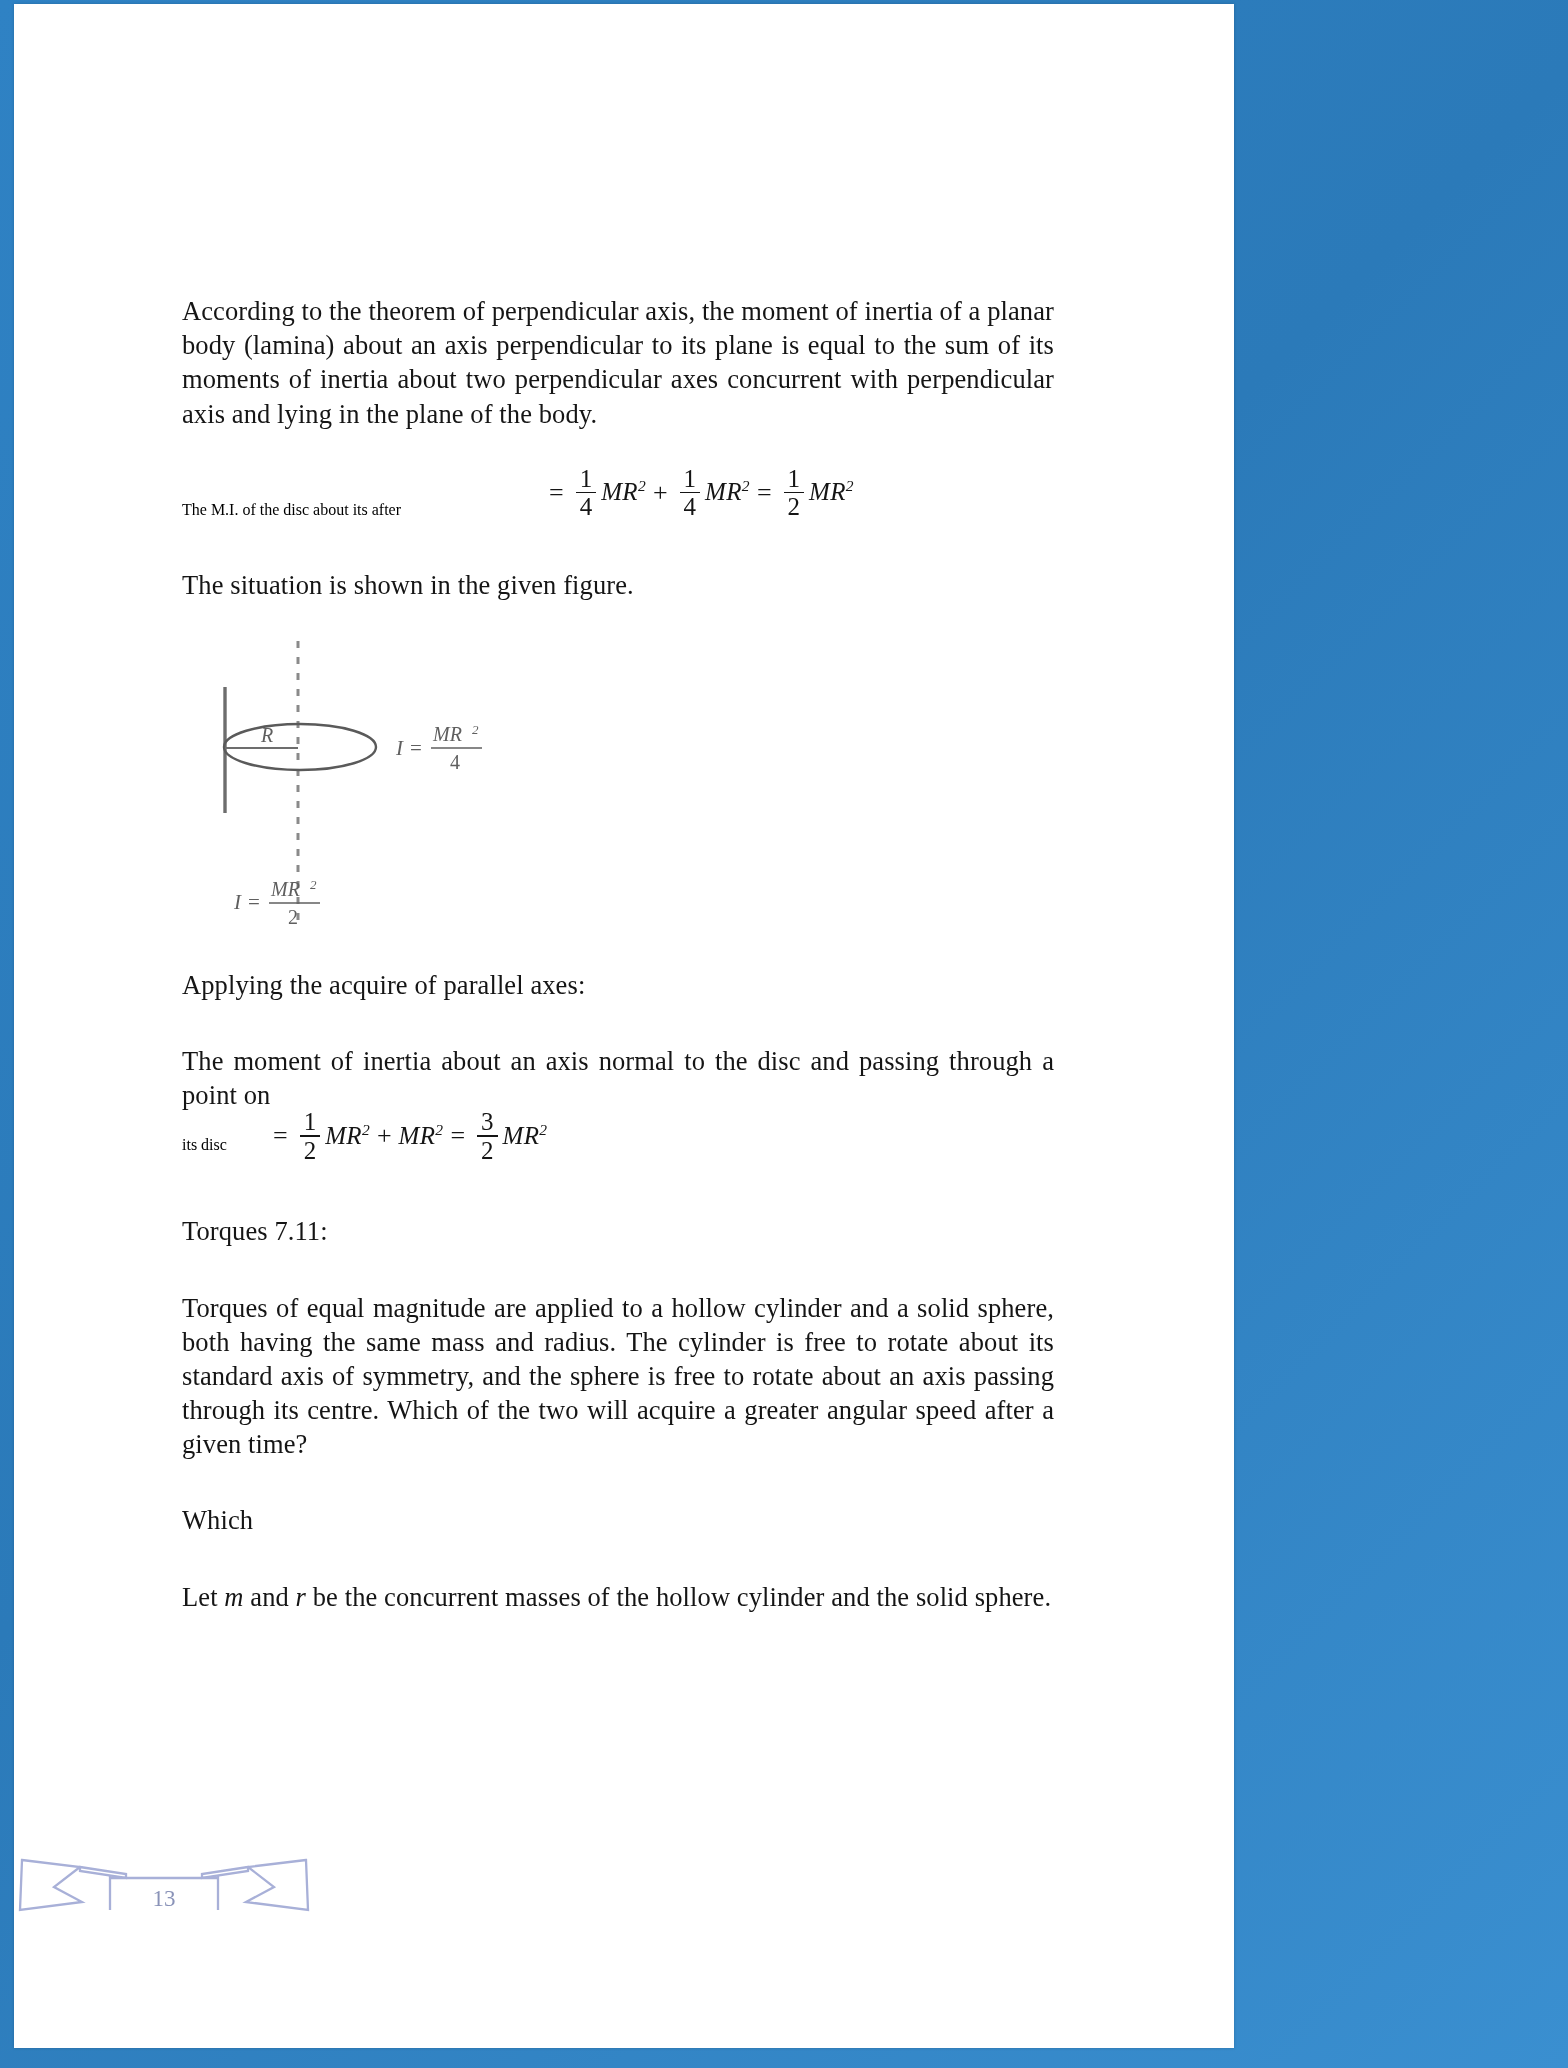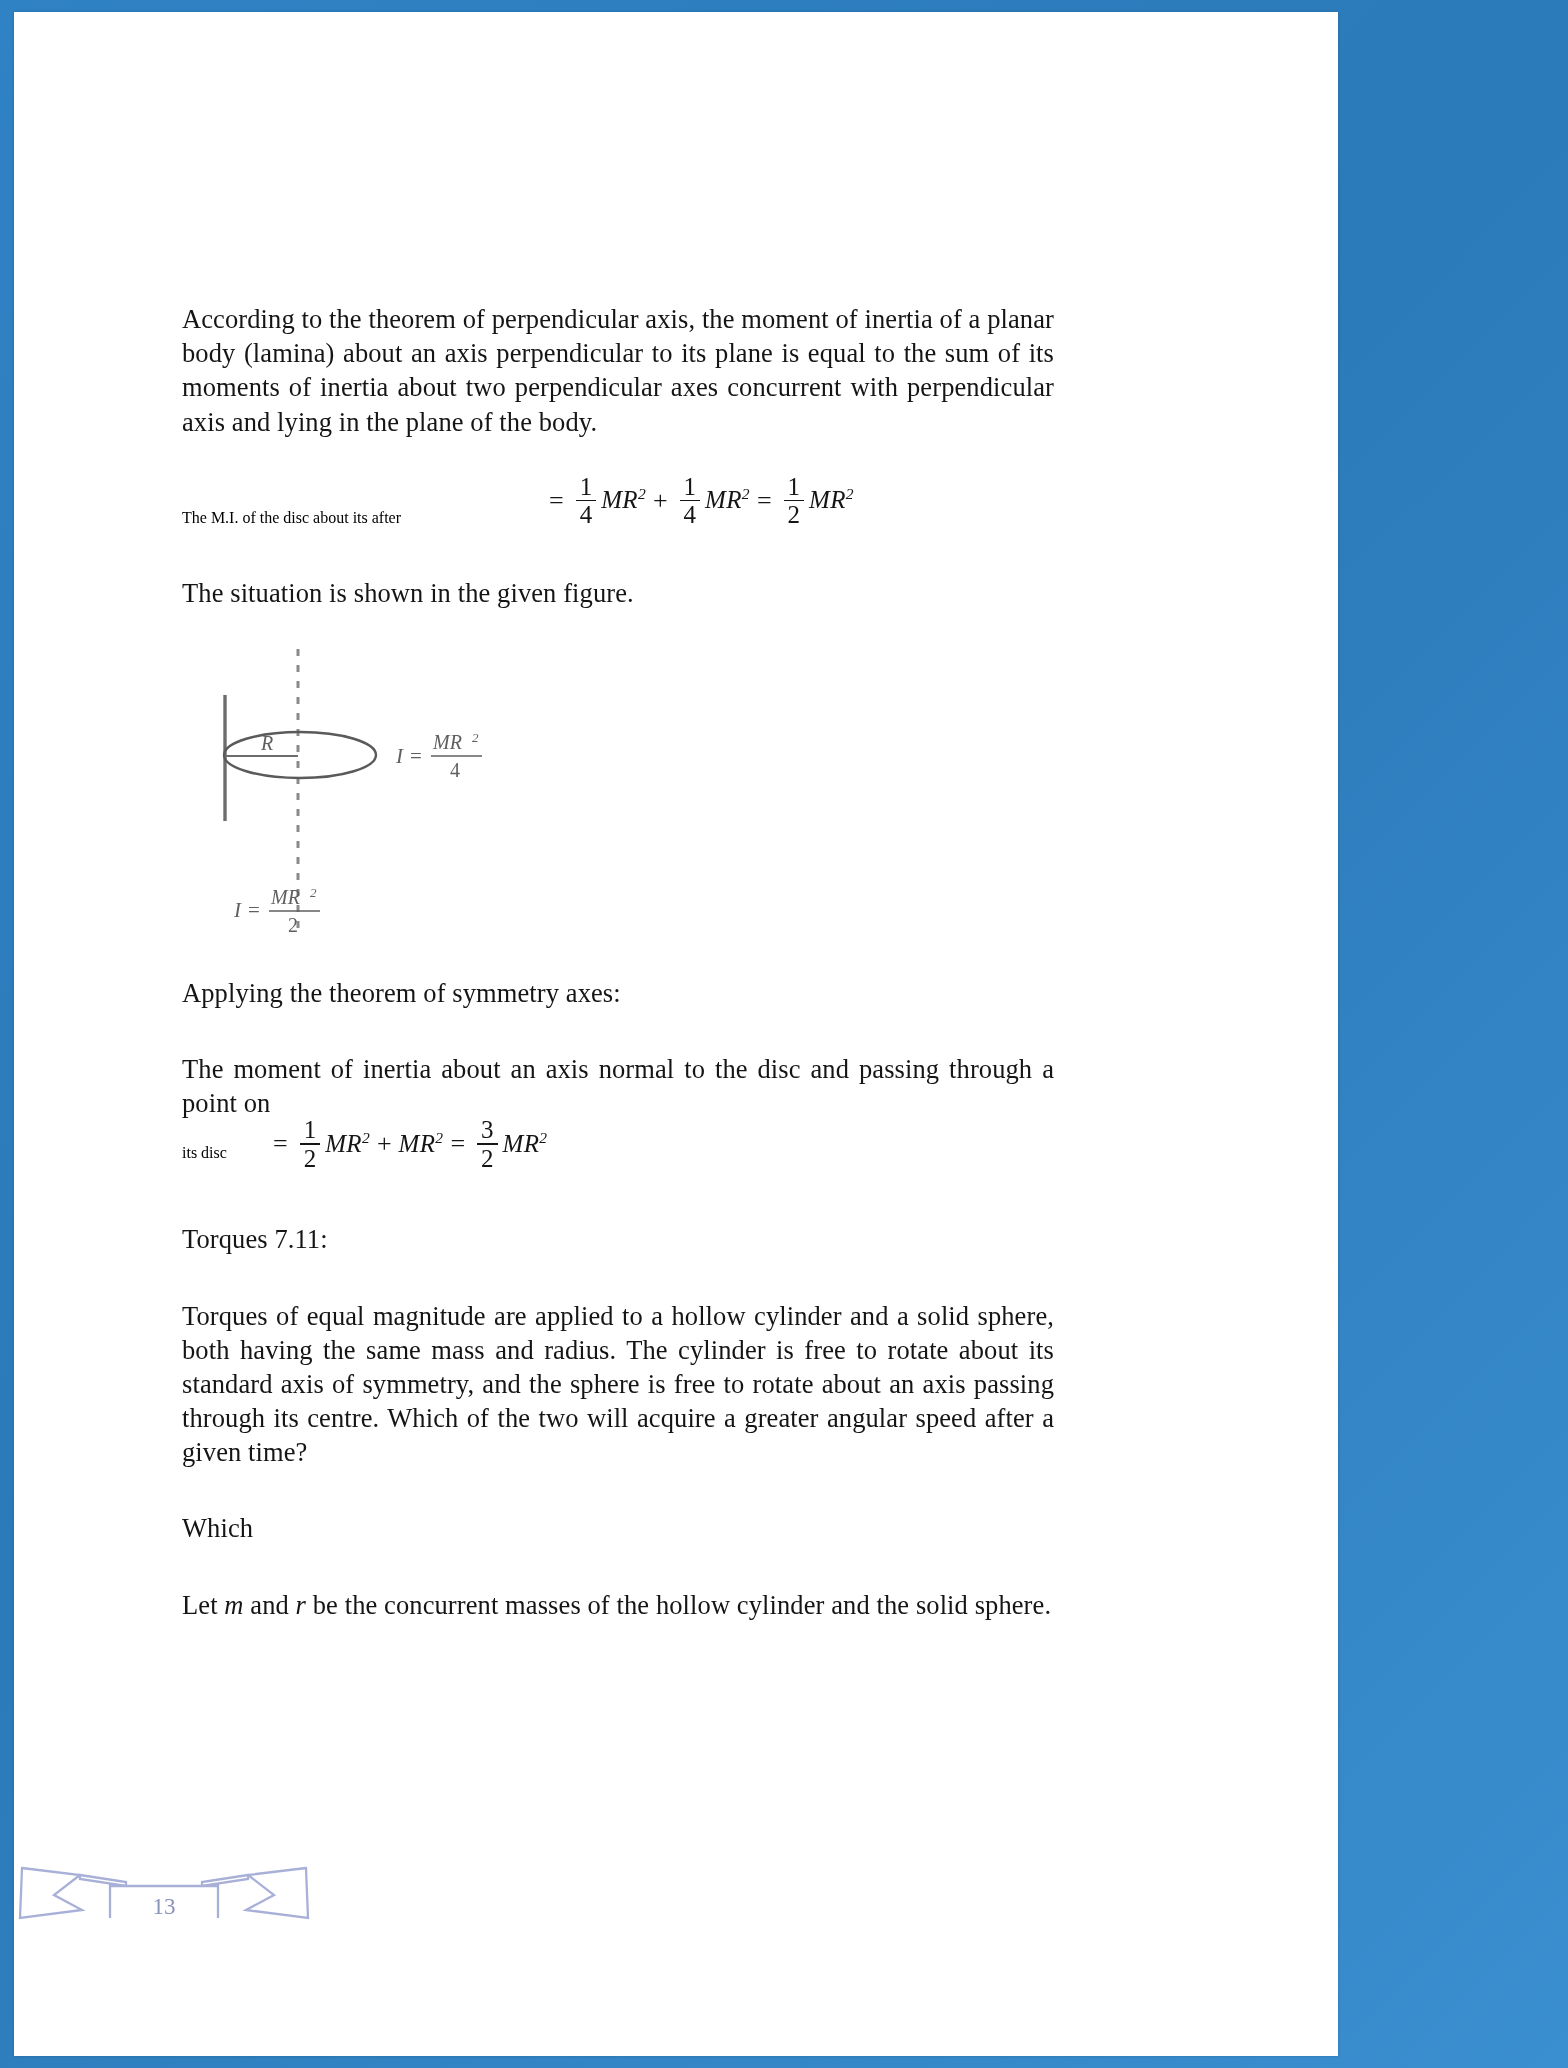--- a/index.html
+++ b/index.html
@@ -19,22 +19,22 @@
     position: absolute;
     left: 0; top: 0;
     width: 1568px;
     height: 2068px;
     background: linear-gradient(135deg, #2f82c4 0%, #2b7ab9 45%, #3a8fd0 100%);
     box-sizing: border-box;
   }
   #page-sheet {
     position: absolute;
     left: 14px;
-    top: 12px;
-    width: 1324px;
+    top: 4px;
+    width: 1220px;
     height: 2044px;
     background: #ffffff;
     box-sizing: border-box;
     box-shadow: 0 0 3px rgba(0,0,0,0.18);
     padding-left: 32px;
   }
 
   
   #content {
     position: absolute;
@@ -206,21 +206,21 @@
             <text x="53" y="261" font-family="Liberation Serif, serif" font-size="20" font-style="italic" fill="#5f5f5f">MR</text>
             <text x="92" y="254" font-family="Liberation Serif, serif" font-size="13" font-style="italic" fill="#5f5f5f">2</text>
             <line x1="51" y1="268" x2="102" y2="268" stroke="#5f5f5f" stroke-width="1.6"></line>
             <text x="70" y="289" font-family="Liberation Serif, serif" font-size="20" fill="#5f5f5f">2</text>
           </g>
         </svg>
       </div>
 
       <div class="gap-md"></div>
 
-      <p class="para">Applying the theorem of symmetry axes:</p>
+      <p class="para">Applying the acquire of parallel axes:</p>
 
       <div class="gap-lg"></div>
 
       <p class="para">The moment of inertia about an axis normal to the disc and passing through a point on</p>
 
       <div style="position:relative; height:60px;">
         <span class="para" style="display:inline-block; position:absolute; left:0; top:24px;">its disc</span>
 
         <span class="mathline eq-float" style="left:84px; top:-4px;">
           <span class="mathrow">

